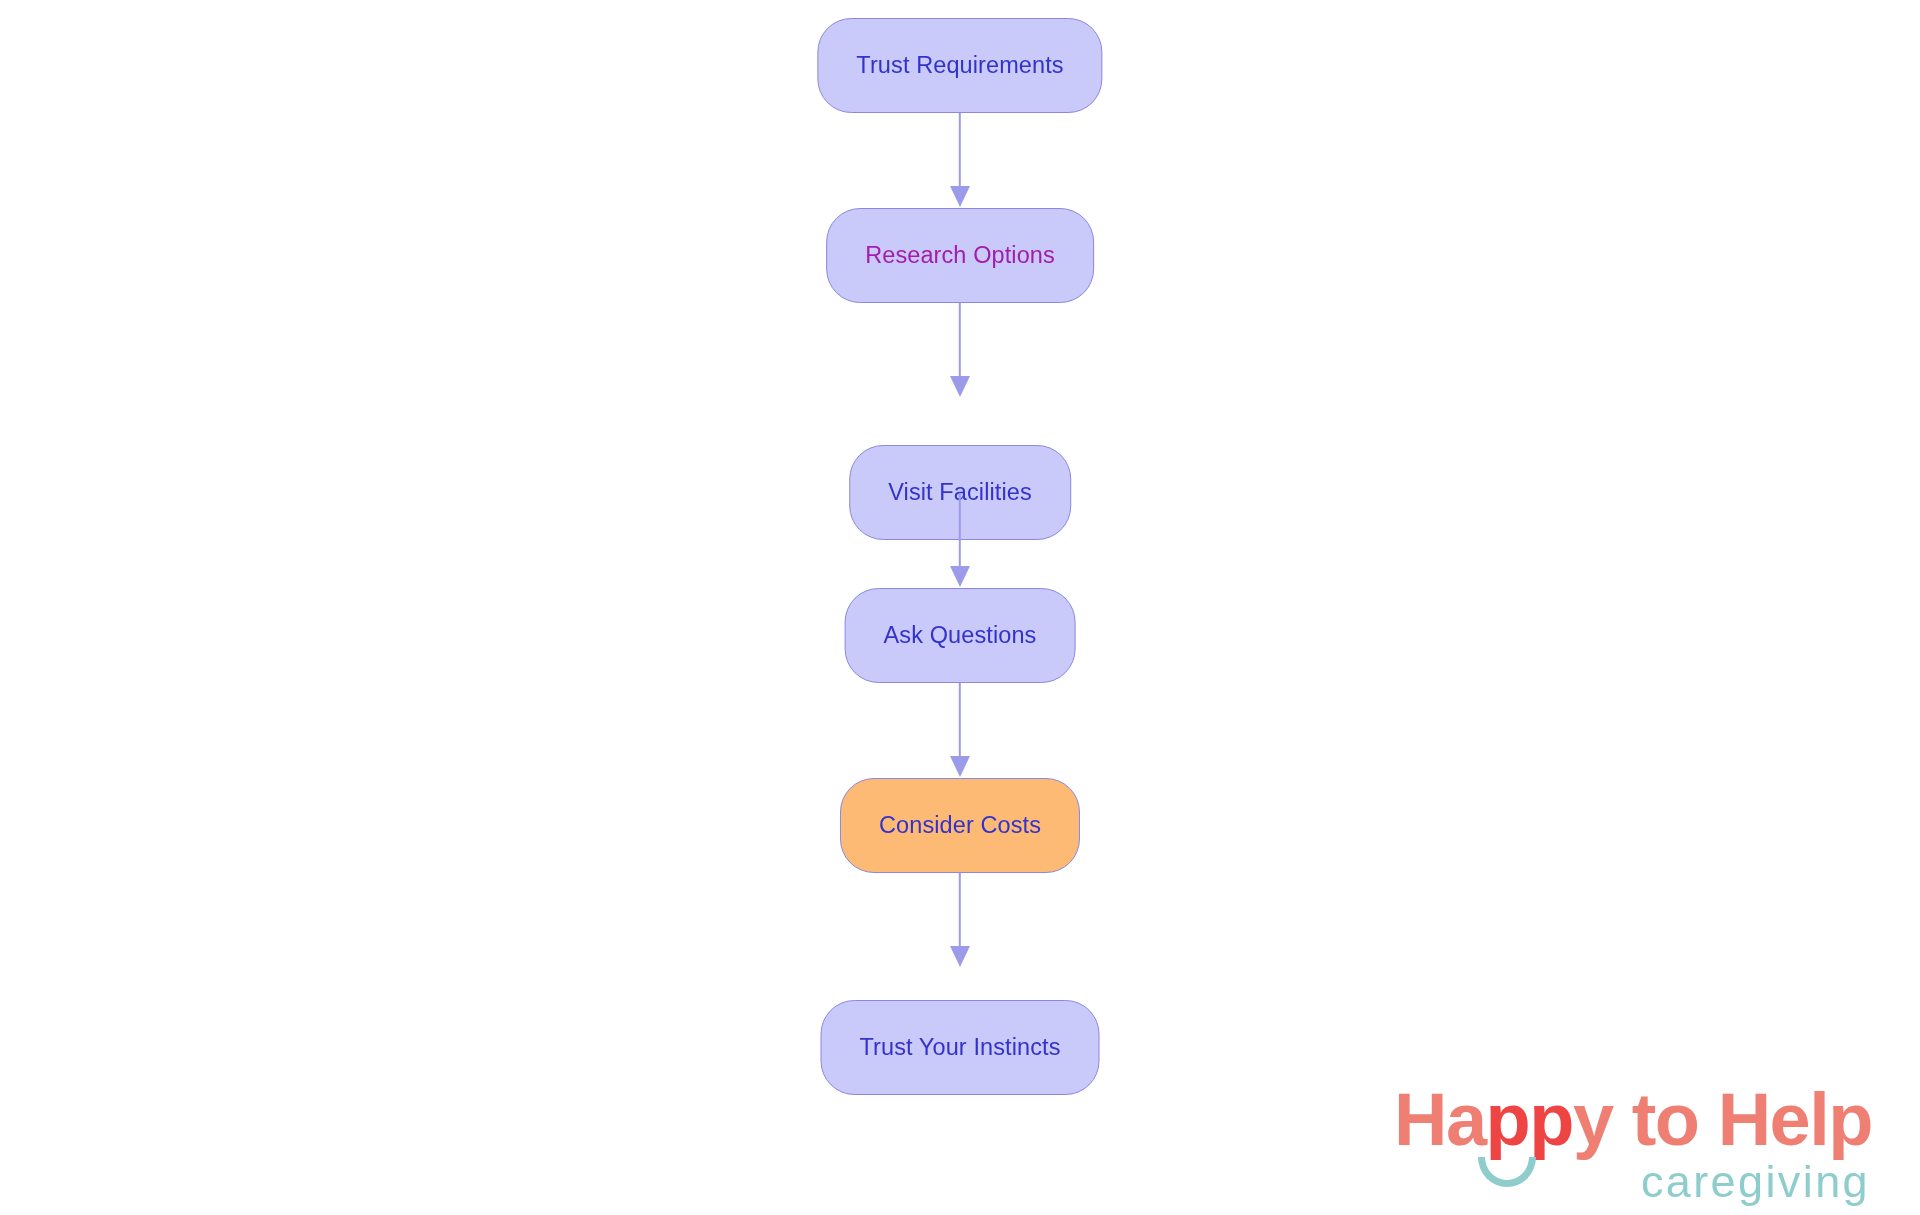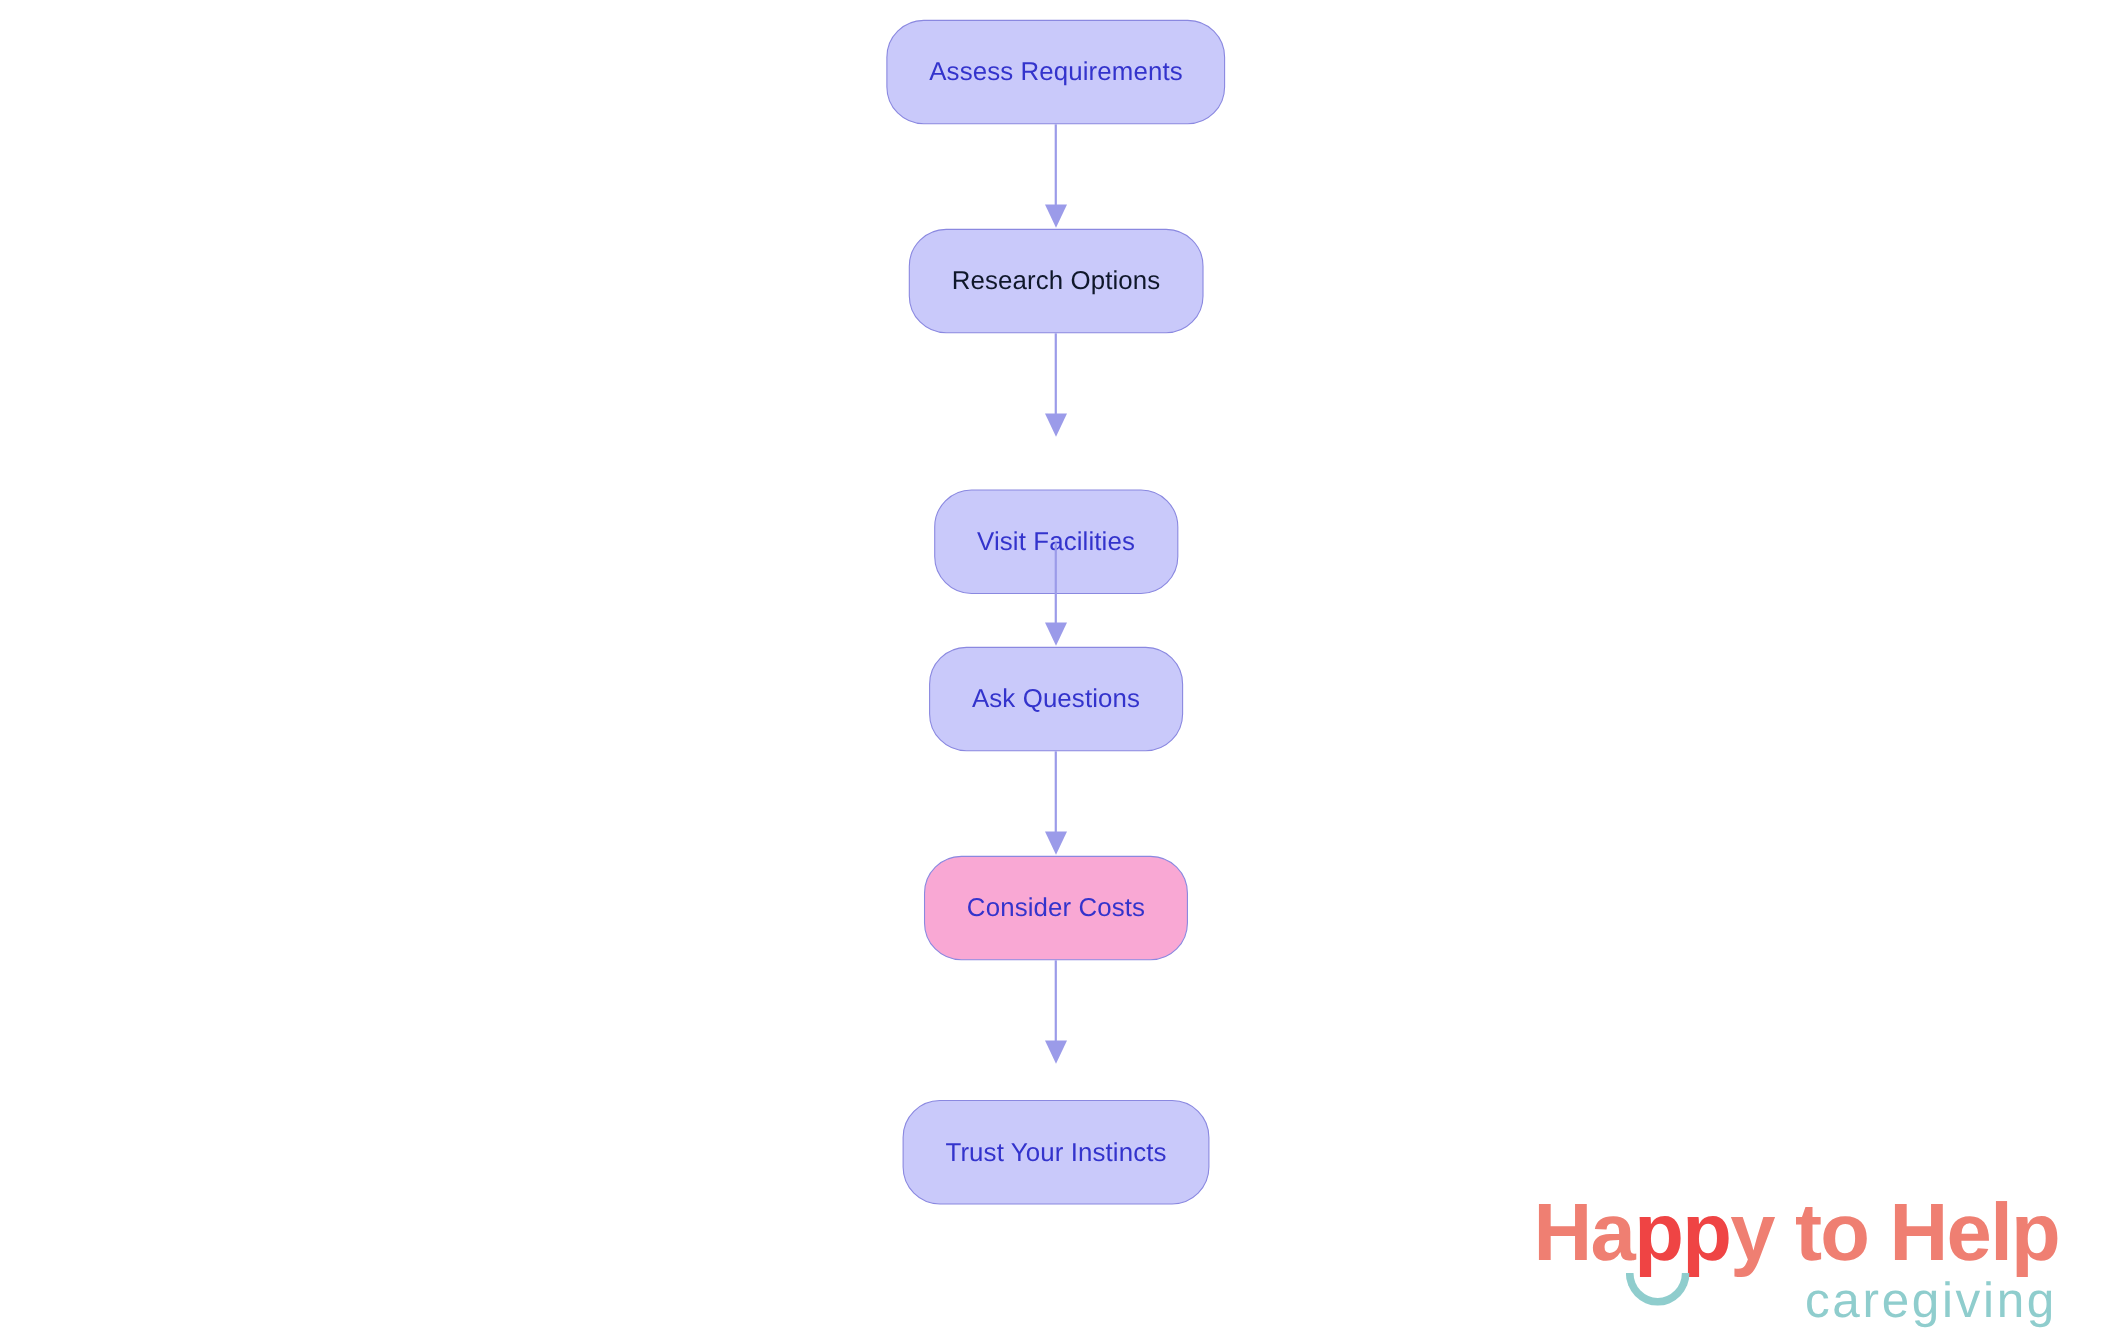--- a/index.html
+++ b/index.html
@@ -153,29 +153,29 @@
   }
 </style>
 </head>
 <body style="background: rgb(255, 255, 255);">
 
 <div id="canvas">
 
   <div class="flow">
 
     <div class="node n0" style="background: rgb(201, 201, 250); border-color: rgb(138, 136, 224); color: rgb(51, 51, 204);">
-      <span class="node-label">Assess Requirements</span>
+      <span class="node-label">Trust Requirements</span>
     </div>
 
     <div class="connector c0">
       <div class="conn-line" style="background: rgb(155, 155, 233);"></div>
       <div class="conn-head" style="border-top-color: rgb(155, 155, 233);"></div>
     </div>
 
-    <div class="node n1" style="background: rgb(201, 201, 250); border-color: rgb(138, 136, 224); color: #0f172a;">
+    <div class="node n1" style="background: rgb(201, 201, 250); border-color: rgb(138, 136, 224); color: #a21caf;">
       <span class="node-label">Research Options</span>
     </div>
 
     <div class="connector c1">
       <div class="conn-line" style="background: rgb(155, 155, 233);"></div>
       <div class="conn-head" style="border-top-color: rgb(155, 155, 233);"></div>
     </div>
 
     <div class="node n2" style="background: rgb(201, 201, 250); border-color: rgb(138, 136, 224); color: rgb(51, 51, 204);">
       <span class="node-label">Visit Facilities</span>
@@ -188,21 +188,21 @@
 
     <div class="node n3" style="background: rgb(201, 201, 250); border-color: rgb(138, 136, 224); color: rgb(51, 51, 204);">
       <span class="node-label">Ask Questions</span>
     </div>
 
     <div class="connector c3">
       <div class="conn-line" style="background: rgb(155, 155, 233);"></div>
       <div class="conn-head" style="border-top-color: rgb(155, 155, 233);"></div>
     </div>
 
-    <div class="node n4" style="background: #f9a8d4; border-color: rgb(138, 136, 224); color: rgb(51, 51, 204);">
+    <div class="node n4" style="background: #fdba74; border-color: rgb(138, 136, 224); color: rgb(51, 51, 204);">
       <span class="node-label">Consider Costs</span>
     </div>
 
     <div class="connector c4">
       <div class="conn-line" style="background: rgb(155, 155, 233);"></div>
       <div class="conn-head" style="border-top-color: rgb(155, 155, 233);"></div>
     </div>
 
     <div class="node n5" style="background: rgb(201, 201, 250); border-color: rgb(138, 136, 224); color: rgb(51, 51, 204); margin-top: 32px;">
       <span class="node-label">Trust Your Instincts</span>

